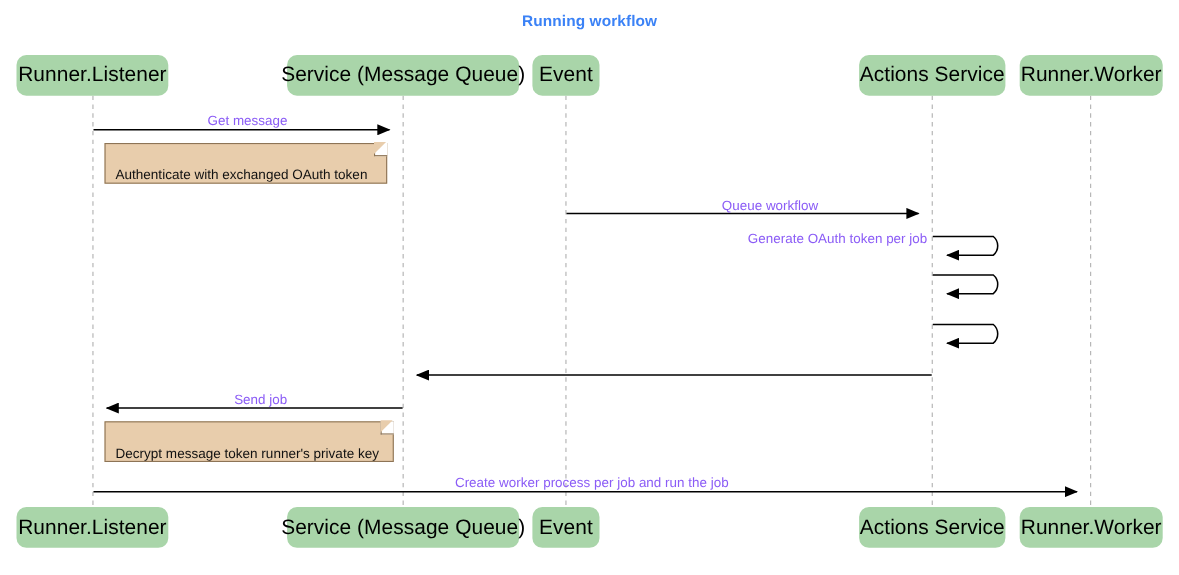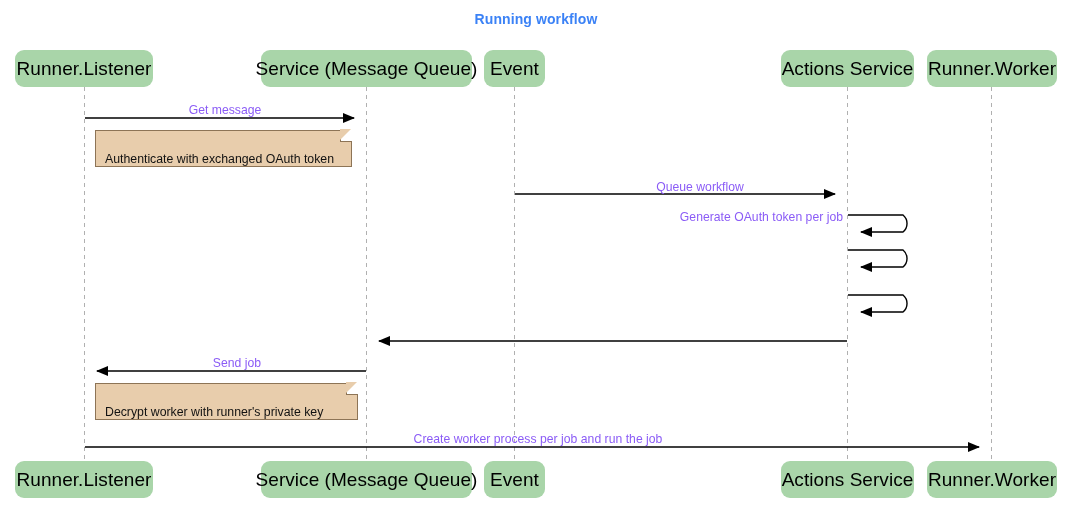--- a/index.html
+++ b/index.html
@@ -175,17 +175,17 @@
   <div class="msg-label center" style="left:209px; top:356px;margin-left:28px;">Send job</div>
 
   <div class="msg-label center" style="left:538px; top:432px;">Create worker process per job and run the job</div>
 
   <div class="note-box" style="left:95px; top:130px; width:257px; height:37px;">
     <span>Authenticate with exchanged OAuth token</span>
     <span class="note-fold"></span>
   </div>
 
   <div class="note-box" style="left:95px; top:383px; width:263px; height:37px;">
-    <span>Decrypt worker with runner's private key</span>
+    <span>Decrypt message token runner's private key</span>
     <span class="note-fold"></span>
   </div>
 
 </div>
 
 </body></html>

